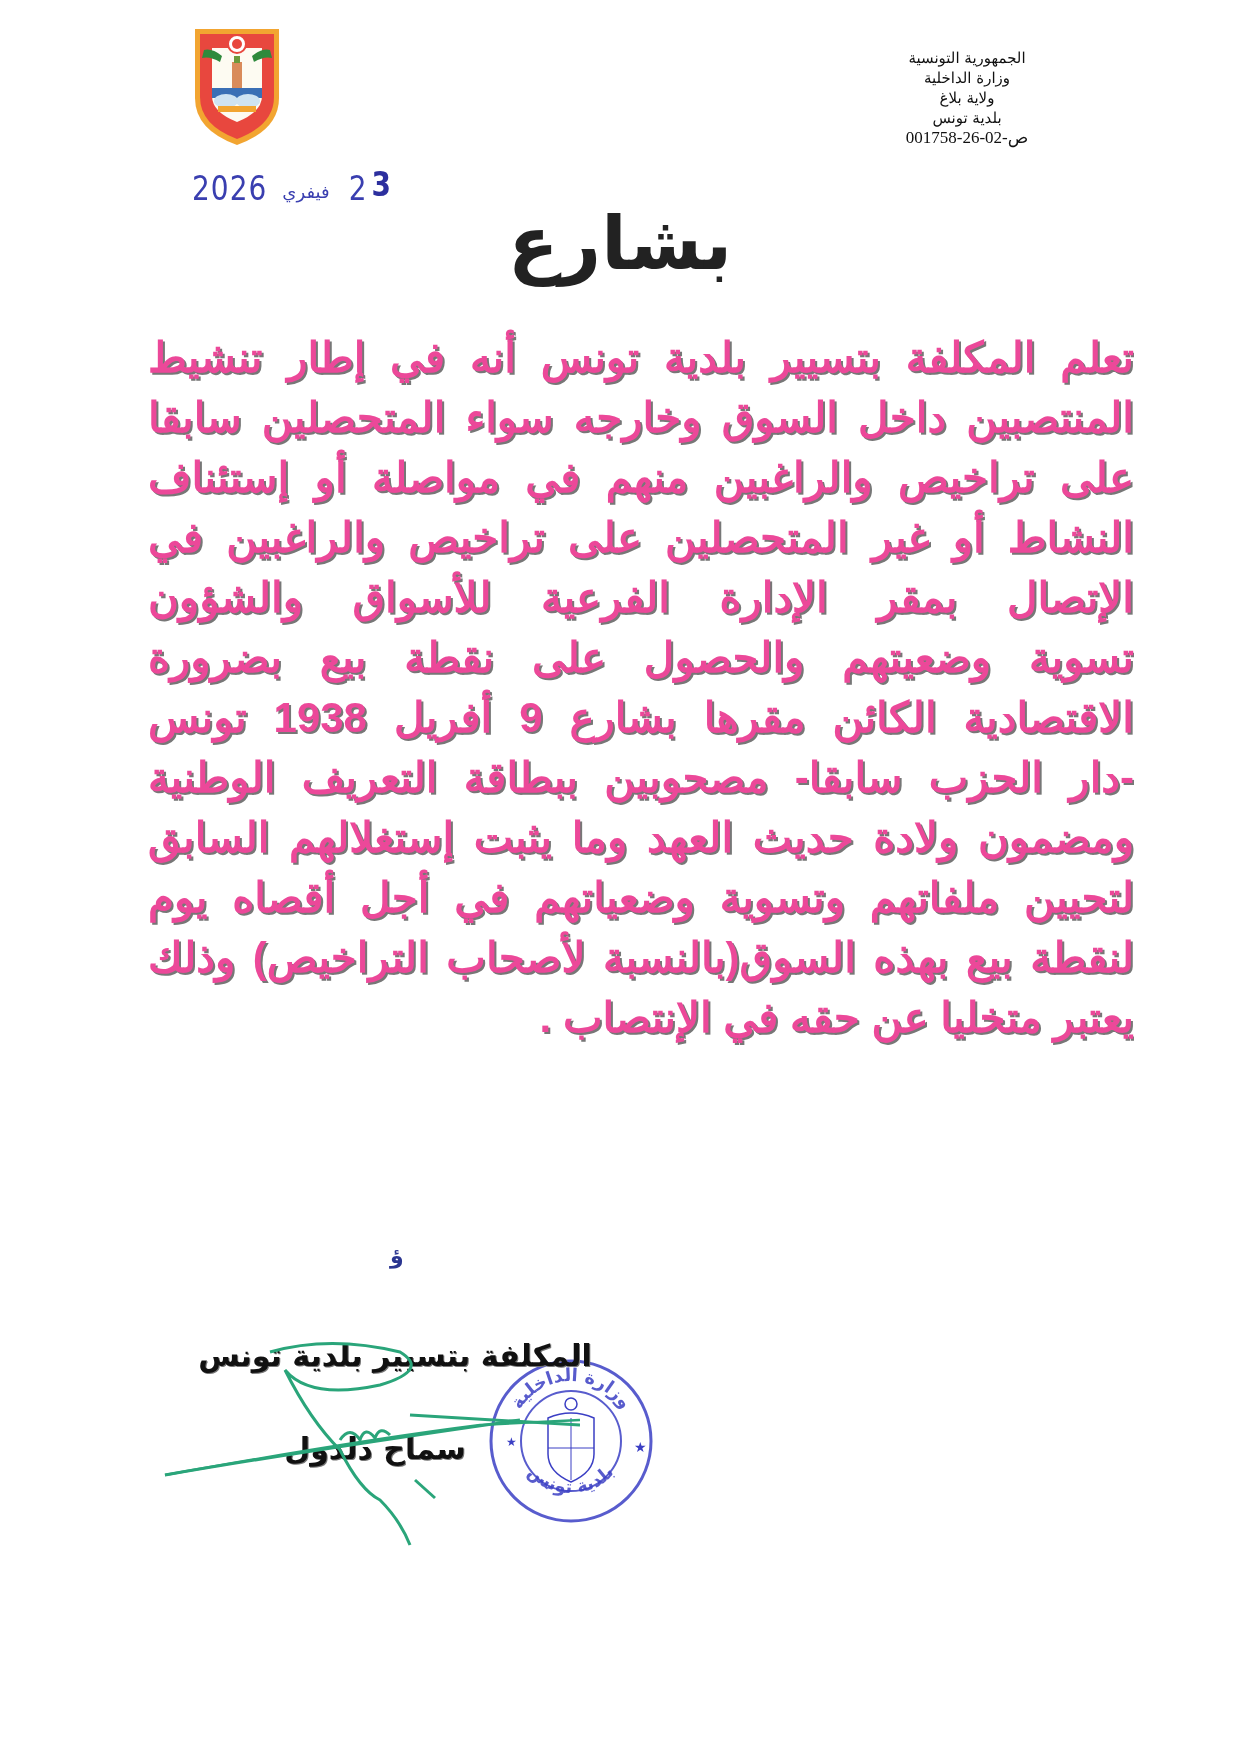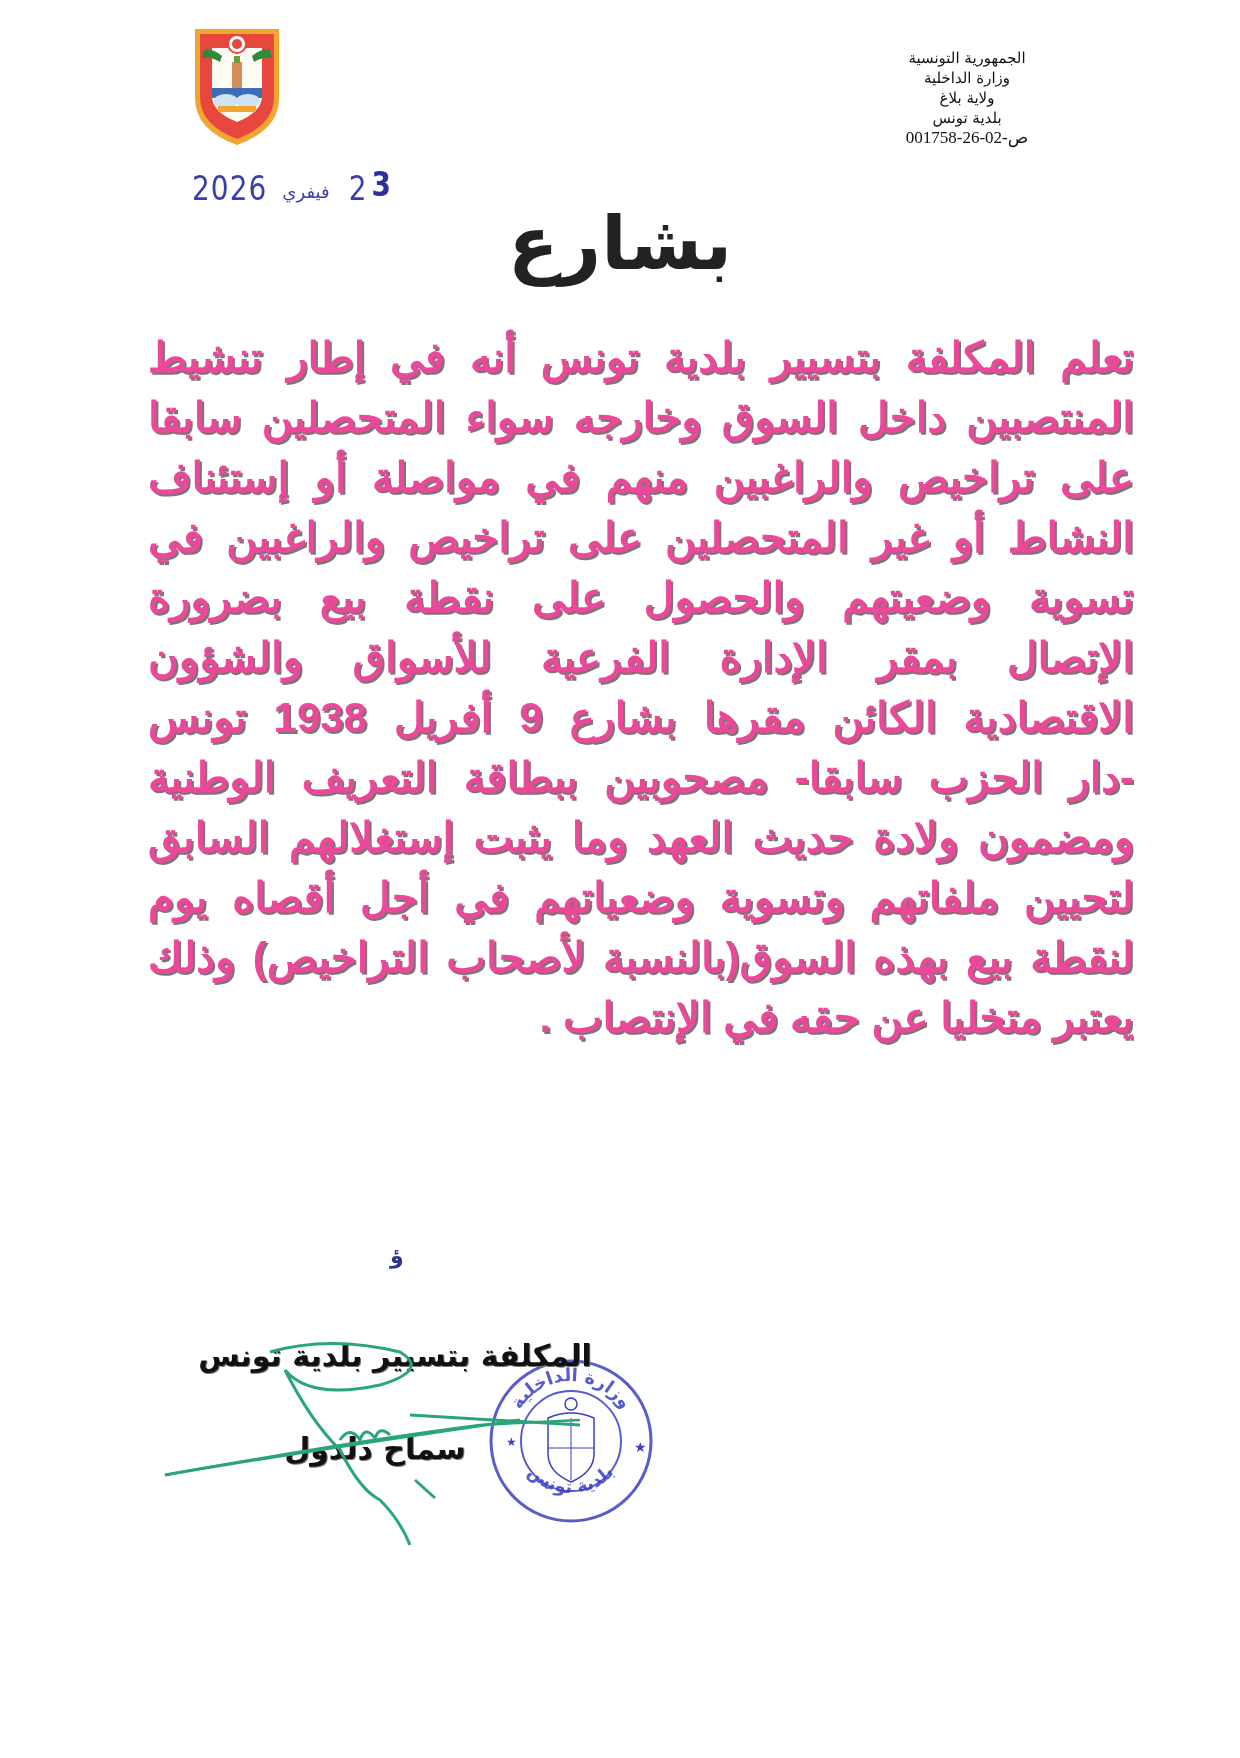--- a/index.html
+++ b/index.html
@@ -66,22 +66,22 @@
   <div class="ref">ص-02-26-001758</div>
 </div>
 
 <div class="title">بشارع</div>
 
 <div class="body-text">
   <span class="line">تعلم المكلفة بتسيير بلدية تونس أنه  في إطار تنشيط</span>
   <span class="line">المنتصبين داخل السوق وخارجه سواء المتحصلين سابقا</span>
   <span class="line">على تراخيص والراغبين منهم في مواصلة أو إستئناف</span>
   <span class="line">النشاط أو غير المتحصلين على تراخيص والراغبين في</span>
+  <span class="line">الإتصال بمقر الإدارة الفرعية للأسواق والشؤون</span>
   <span class="line">تسوية وضعيتهم والحصول على نقطة بيع بضرورة</span>
-  <span class="line">الإتصال بمقر الإدارة الفرعية للأسواق والشؤون</span>
   <span class="line">الاقتصادية الكائن مقرها بشارع 9 أفريل 1938   تونس</span>
   <span class="line">-دار الحزب سابقا- مصحوبين ببطاقة التعريف الوطنية</span>
   <span class="line">ومضمون ولادة حديث العهد وما يثبت إستغلالهم السابق</span>
   <span class="line">لتحيين ملفاتهم وتسوية وضعياتهم في أجل أقصاه يوم</span>
   <span class="line">لنقطة بيع بهذه السوق(بالنسبة لأصحاب التراخيص) وذلك</span>
   <span class="line last">يعتبر متخليا عن حقه في الإنتصاب .</span>
 </div>
 
 <div class="ink-mark">ؤ</div>
 

